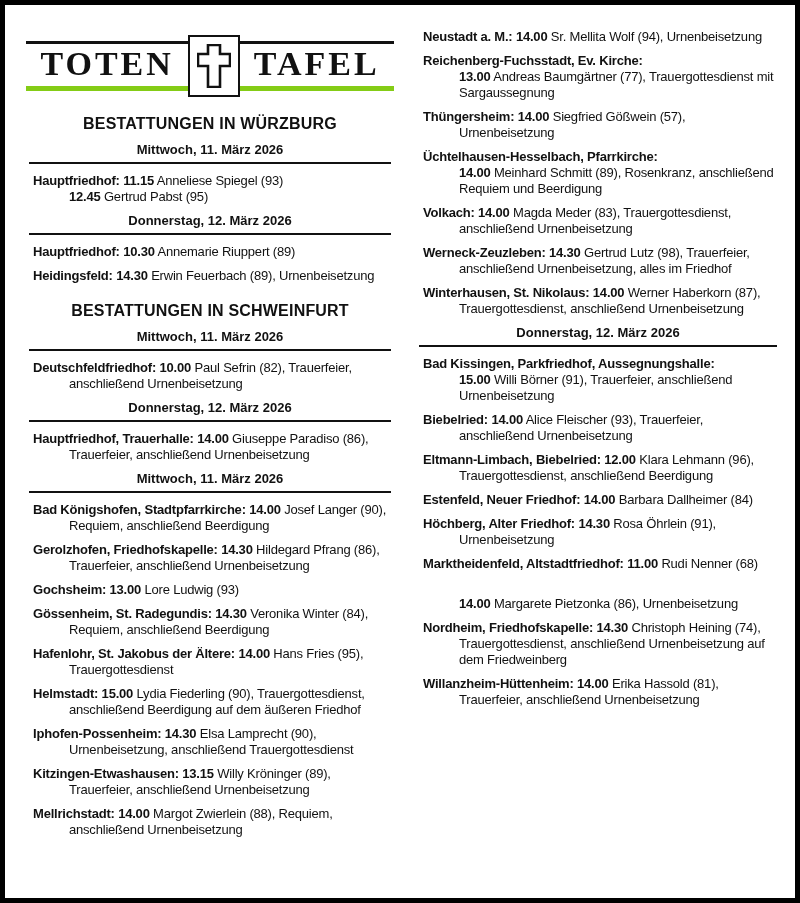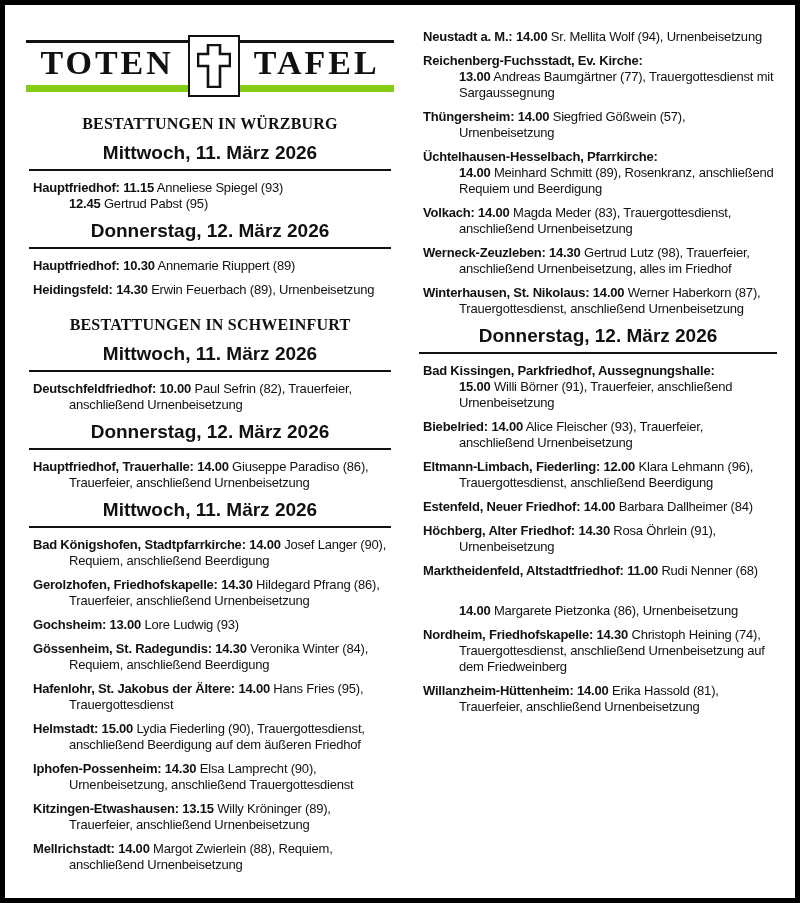--- a/index.html
+++ b/index.html
@@ -8,41 +8,40 @@
     background:#fff;border:5px solid #000;
     font-family:"Liberation Sans","DejaVu Sans",sans-serif;
     color:#111;overflow:hidden;
   }
   .columns{display:flex;gap:28px;padding:24px 18px 12px 24px;}
   .col{width:362px;box-sizing:border-box;}
 
   
   .logo{display:flex;align-items:center;justify-content:center;margin:6px 8px 16px 8px;}
   .logo-seg{
-    border-top:3px solid #111;border-bottom:7px solid #84cc16;
+    border-top:3px solid #111;border-bottom:5px solid #84cc16;
     padding:2px 14px 4px 14px;flex:1 1 auto;text-align:center;
   }
   .logo-word{
     font-family:"Liberation Serif","DejaVu Serif",serif;
     font-weight:bold;font-size:34px;letter-spacing:3px;line-height:1.05;
     white-space:nowrap;
   }
   .cross-box{
     flex:0 0 auto;width:48px;height:58px;background:#fff;
     border:2px solid #111;display:flex;align-items:center;justify-content:center;
   }
 
   
   .section-title{
     font-weight:bold;font-size:16px;letter-spacing:.2px;text-align:center;
     margin:18px 0 9px 0;
-    font-family:Liberation Serif, serif;
   }
   .date-block{margin:4px 0 9px 0;}
-  .date-text{font-weight:bold;font-size:19px;text-align:center;margin-bottom:5px;}
+  .date-text{font-weight:bold;font-size:13px;text-align:center;margin-bottom:5px;}
   .date-rule{border-bottom:2px solid #111;}
 
   
   .entry{
     font-size:13px;line-height:16px;letter-spacing:-0.2px;
     padding-left:40px;text-indent:-36px;margin-bottom:8px;
   }
   .entry b{font-weight:bold;}
 </style>
 </head>
@@ -113,21 +112,21 @@
           <div class="entry"><b class="lbl">Üchtelhausen-Hesselbach, Pfarrkirche:</b><br><b class="tm">14.00</b> Meinhard Schmitt (89), Rosenkranz, anschließend Requiem und Beerdigung</div>
           <div class="entry"><b class="lbl">Volkach:</b> <b class="tm">14.00</b> Magda Meder (83), Trauergottesdienst, anschließend Urnenbeisetzung</div>
           <div class="entry"><b class="lbl">Werneck-Zeuzleben:</b> <b class="tm">14.30</b> Gertrud Lutz (98), Trauerfeier, anschließend Urnenbeisetzung, alles im Friedhof</div>
           <div class="entry"><b class="lbl">Winterhausen, St. Nikolaus:</b> <b class="tm">14.00</b> Werner Haberkorn (87), Trauergottesdienst, anschließend Urnenbeisetzung</div>
           <div class="date-block">
             <div class="date-text">Donnerstag, 12. März 2026</div>
             <div class="date-rule"></div>
           </div>
           <div class="entry"><b class="lbl">Bad Kissingen, Parkfriedhof, Aussegnungshalle:</b><br><b class="tm">15.00</b> Willi Börner (91), Trauerfeier, anschließend Urnenbeisetzung</div>
           <div class="entry"><b class="lbl">Biebelried:</b> <b class="tm">14.00</b> Alice Fleischer (93), Trauerfeier, anschließend Urnenbeisetzung</div>
-          <div class="entry"><b class="lbl">Eltmann-Limbach, Fiederling:</b> <b class="tm">12.00</b> Klara Lehmann (96), Trauergottesdienst, anschließend Beerdigung</div>
+          <div class="entry"><b class="lbl">Eltmann-Limbach, Biebelried:</b> <b class="tm">12.00</b> Klara Lehmann (96), Trauergottesdienst, anschließend Beerdigung</div>
           <div class="entry"><b class="lbl">Estenfeld, Neuer Friedhof:</b> <b class="tm">14.00</b> Barbara Dallheimer (84)</div>
           <div class="entry"><b class="lbl">Höchberg, Alter Friedhof:</b> <b class="tm">14.30</b> Rosa Öhrlein (91), Urnenbeisetzung</div>
           <div class="entry"><b class="lbl">Marktheidenfeld, Altstadtfriedhof:</b> <b class="tm">11.00</b> Rudi Nenner (68)</div>
           <div class="entry"><br><b class="tm">14.00</b> Margarete Pietzonka (86), Urnenbeisetzung</div>
           <div class="entry"><b class="lbl">Nordheim, Friedhofskapelle:</b> <b class="tm">14.30</b> Christoph Heining (74), Trauergottesdienst, anschließend Urnenbeisetzung auf dem Friedweinberg</div>
           <div class="entry"><b class="lbl">Willanzheim-Hüttenheim:</b> <b class="tm">14.00</b> Erika Hassold (81), Trauerfeier, anschließend Urnenbeisetzung</div>
         </div>
     </div>
 
   </div>

